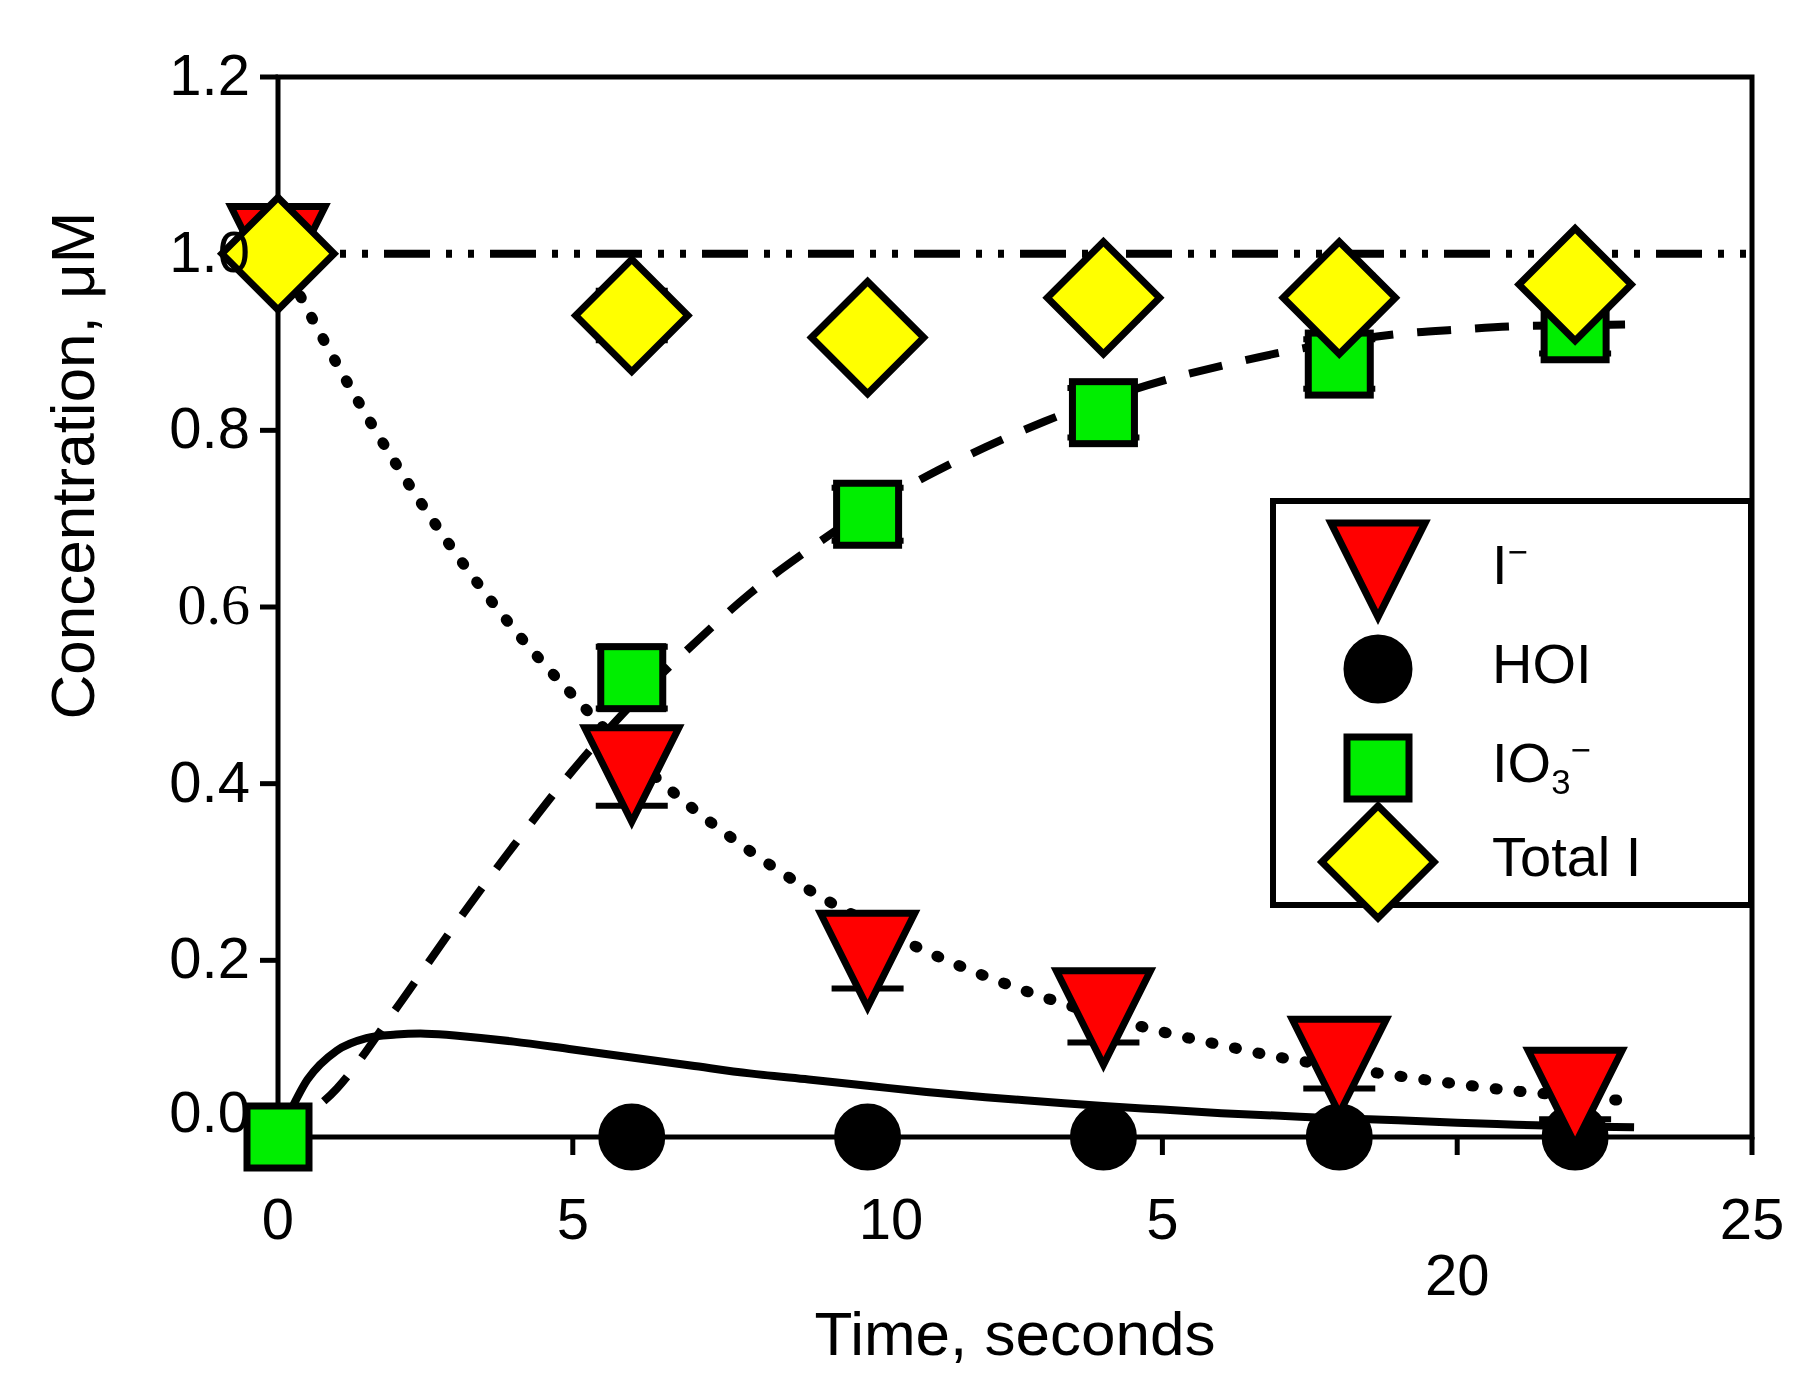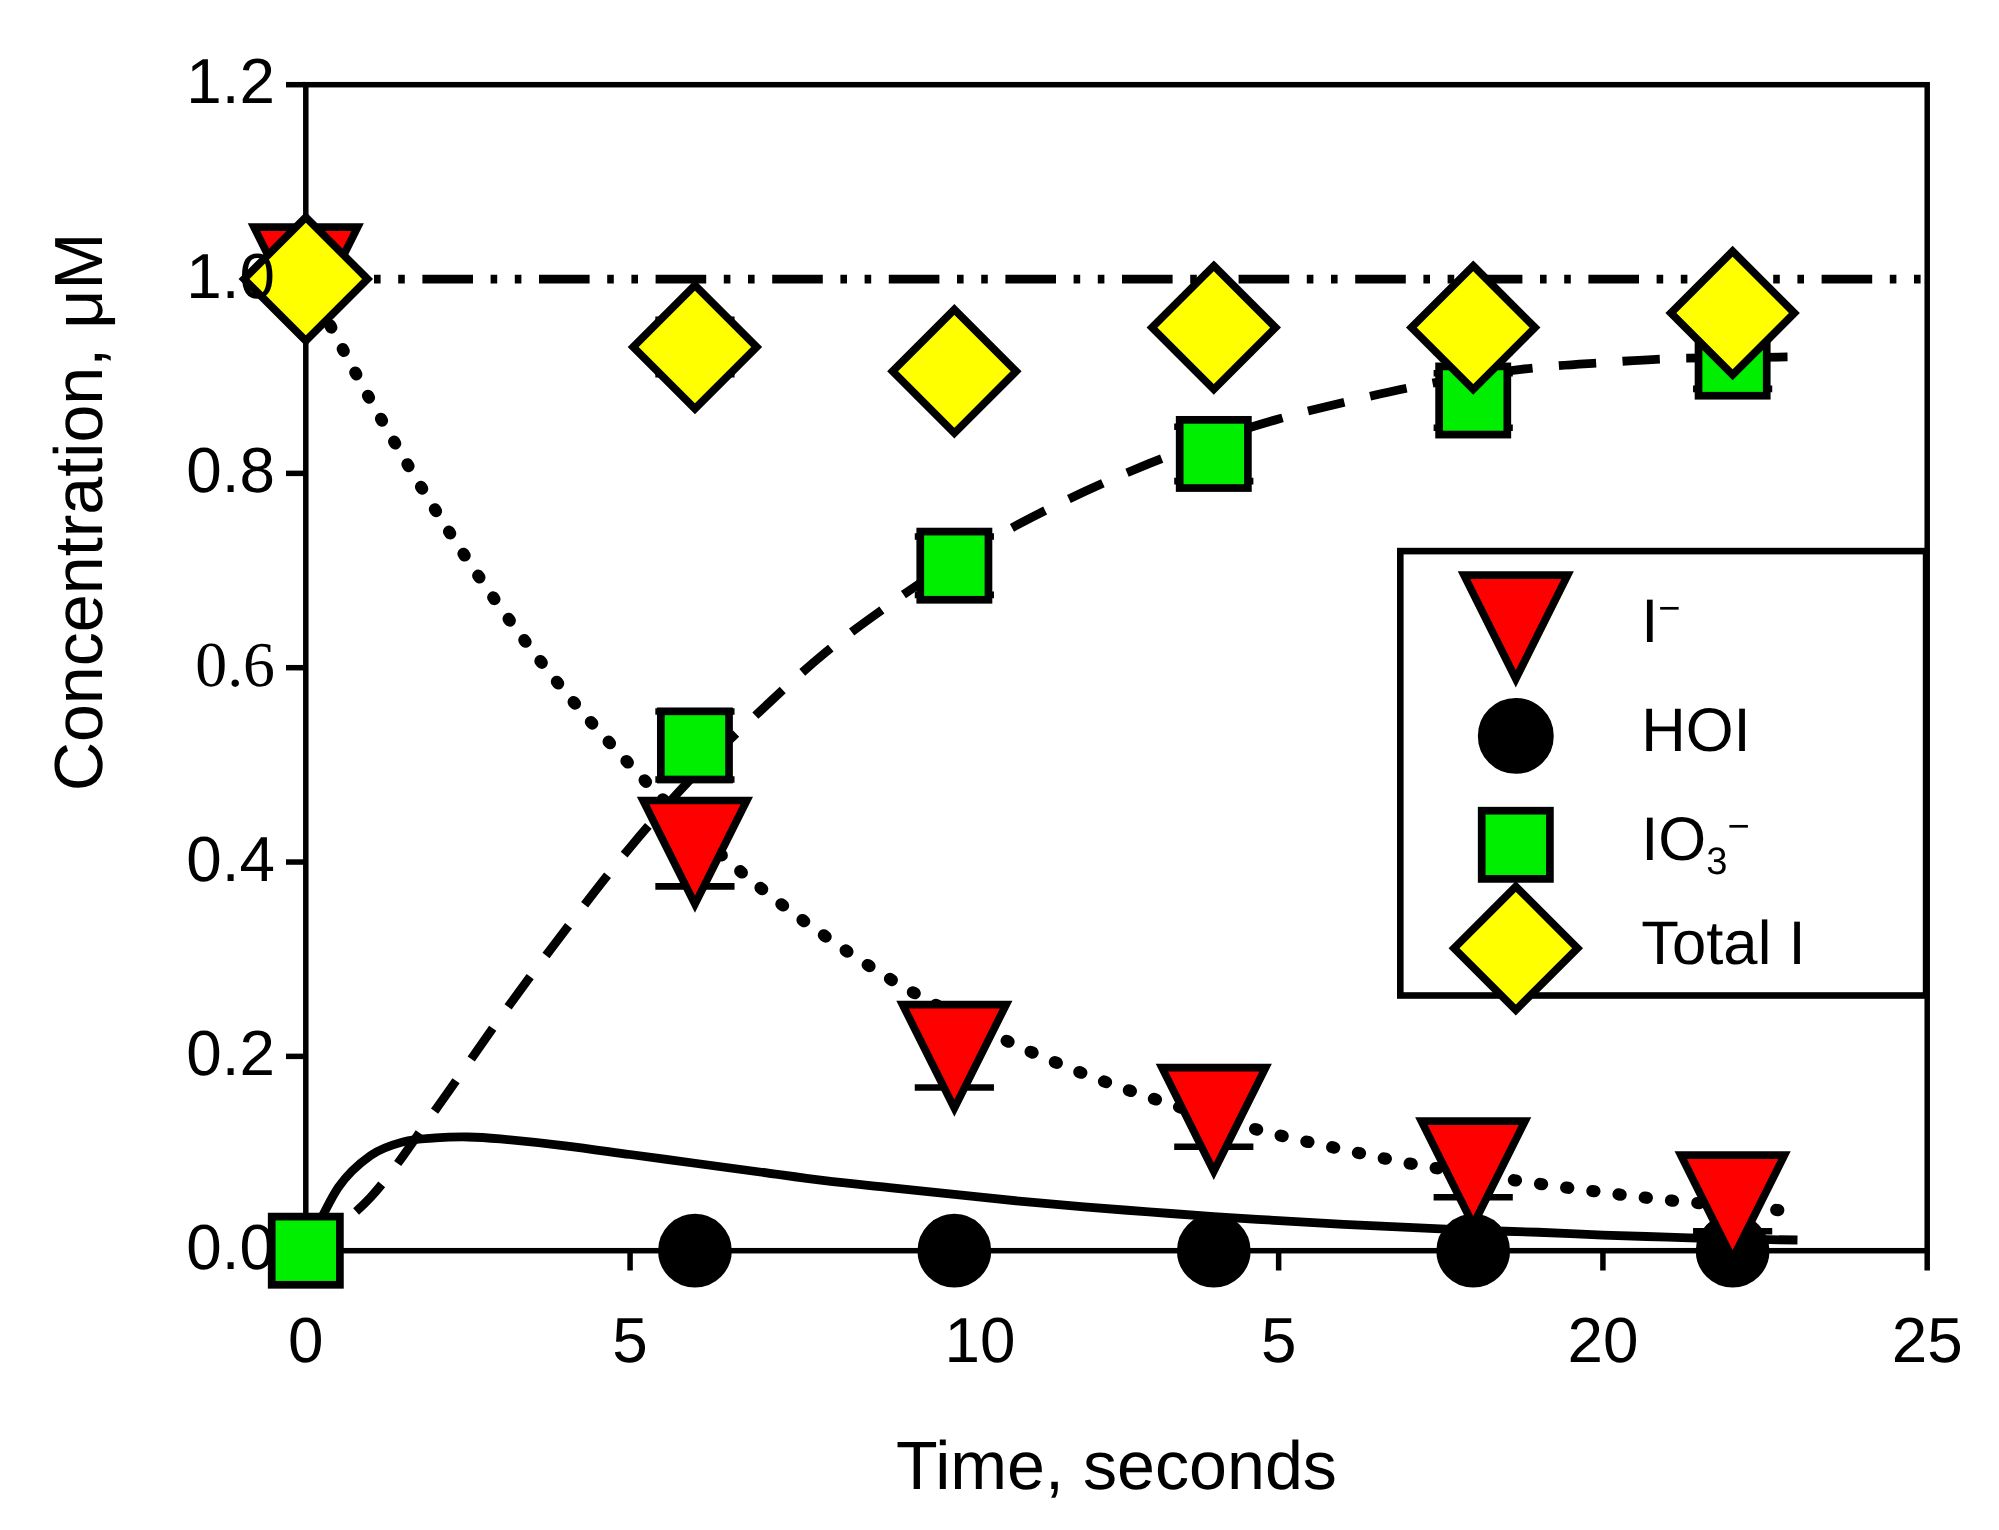--- a/index.html
+++ b/index.html
@@ -113,34 +113,34 @@
         <rect x="1347" y="737" width="62" height="62" fill="#00ee00" stroke="#000" stroke-width="7"></rect>
         <polygon points="1378,805.84 1434.16,862 1378,918.16 1321.84,862" fill="#ffff00" stroke="#000" stroke-width="7"></polygon>
       </g>
   </svg>
 
   <div id="ytitle" class="axis-title">Concentration, μM</div>
 
   <div id="xtitle" class="axis-title">Time, seconds</div>
 
   <div id="yticks">
-      <div class="ytick" style="top: 1101px;">0.0</div>
+      <div class="ytick" style="top: 1078px;">0.0</div>
       <div class="ytick" style="top: 924.333px;">0.2</div>
       <div class="ytick" style="top: 747.667px;">0.4</div>
       <div class="ytick" style="top: 571px; font-family: Liberation Serif, serif;">0.6</div>
       <div class="ytick" style="top: 394.333px;">0.8</div>
       <div class="ytick" style="top: 217.667px;">1.0</div>
       <div class="ytick" style="top: 41px;">1.2</div>
     </div>
   <div id="xticks">
       <div class="xtick" style="left: 198px; top: 1185px;">0</div>
       <div class="xtick" style="left: 492.8px; top: 1185px;">5</div>
       <div class="xtick" style="left: 811px; top: 1185px;">10</div>
       <div class="xtick" style="left: 1082.4px; top: 1185px;">5</div>
-      <div class="xtick" style="left: 1377.2px; top: 1185px;">20</div>
+      <div class="xtick" style="left: 1377.2px; top: 1241px;">20</div>
       <div class="xtick" style="left: 1672px; top: 1185px;">25</div>
     </div>
 
   <div id="legendlabels">
       <div class="legend-label" style="left: 1492px; top: 532px;">I<sup>−</sup></div>
       <div class="legend-label" style="left: 1492px; top: 631px;">HOI</div>
       <div class="legend-label" style="left: 1492px; top: 730px;">IO<sub>3</sub><sup>−</sup></div>
       <div class="legend-label" style="left: 1492px; top: 824px;">Total I</div>
     </div>
 

